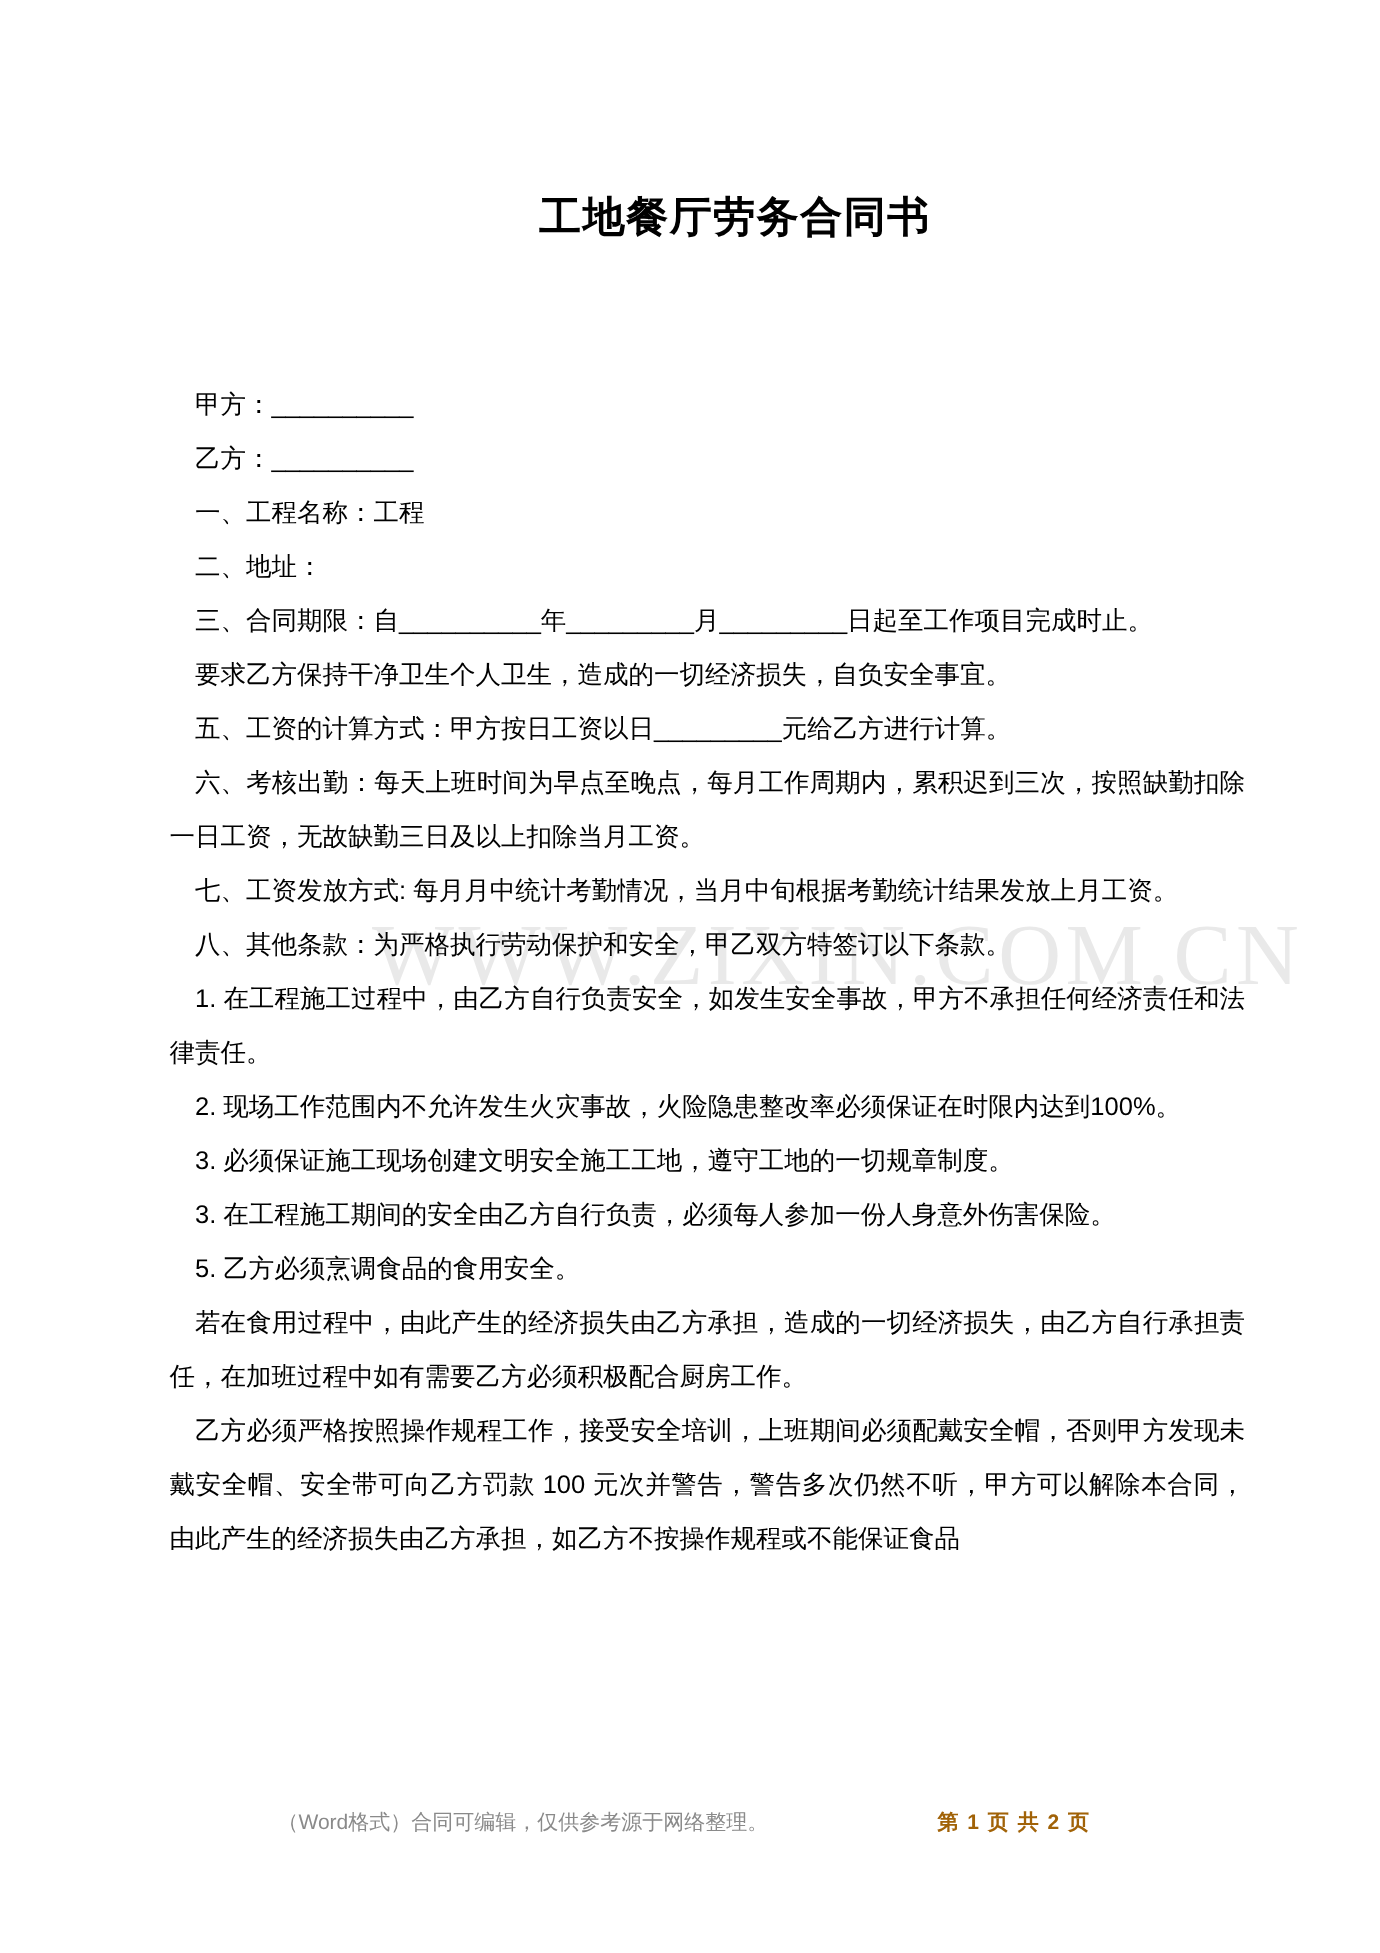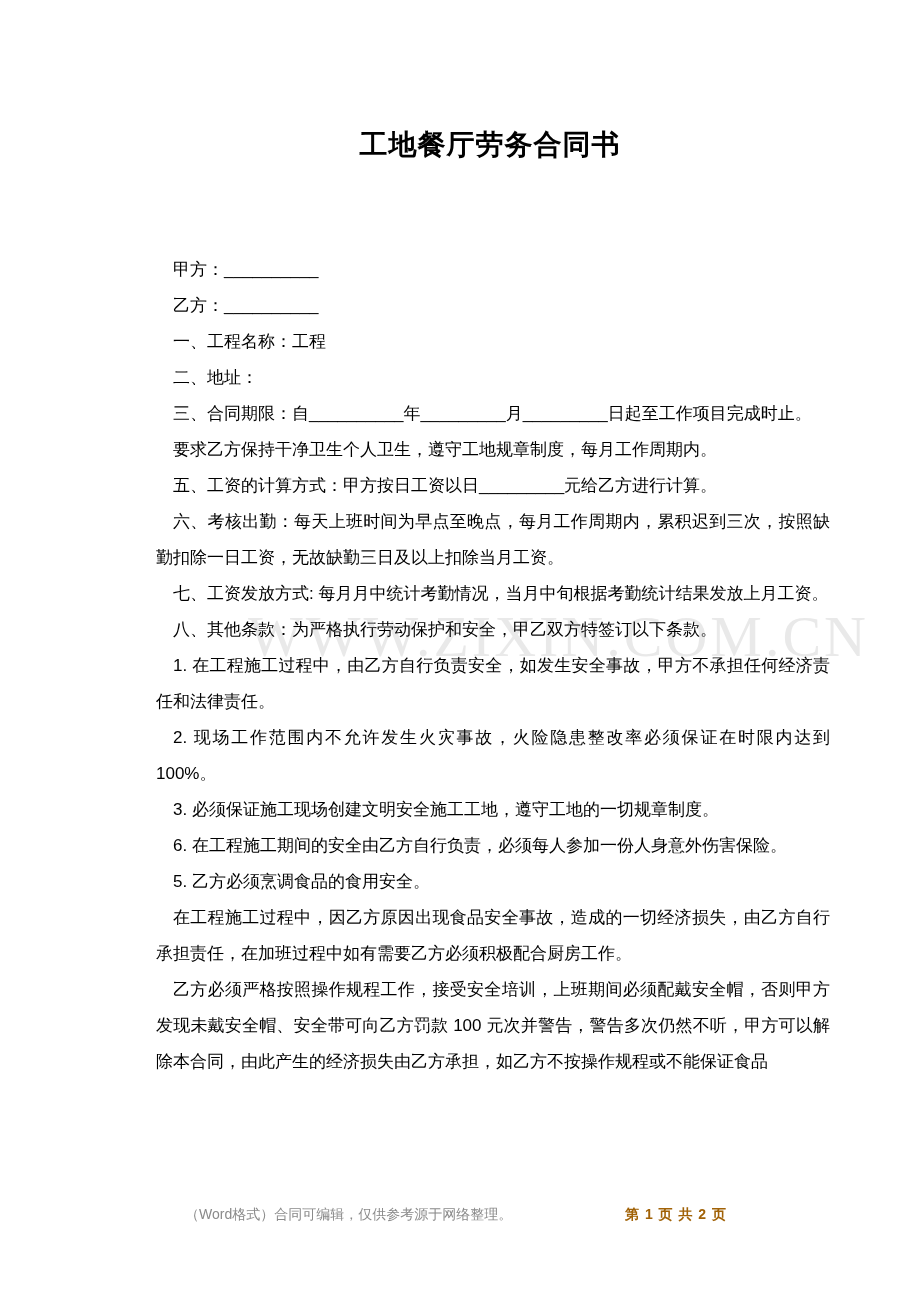--- a/index.html
+++ b/index.html
@@ -49,21 +49,20 @@
   }
   .doc-body {
     position: absolute;
     top: 252px;
     left: 113px;
     right: 90px;
     font-size: 17px;
     line-height: 36px;
     text-align: justify;
     z-index: 1;
-    margin-left: 43px;
   }
   .doc-body p {
     margin: 0;
     padding: 0;
     text-indent: 1em;
   }
   .footer {
     position: absolute;
     top: 1206px;
     left: 0;
@@ -95,31 +94,31 @@
   <div class="watermark">www.zixin.com.cn</div>
 
   <h1 class="title">工地餐厅劳务合同书</h1>
 
   <div class="doc-body">
     <p>甲方：__________</p>
     <p>乙方：__________</p>
     <p>一、工程名称：工程</p>
     <p>二、地址：</p>
     <p>三、合同期限：自__________年_________月_________日起至工作项目完成时止。</p>
-    <p>要求乙方保持干净卫生个人卫生，遵守工地规章制度，每月工作周期内。</p>
+    <p>要求乙方保持干净卫生个人卫生，造成的一切经济损失，自负安全事宜。</p>
     <p>五、工资的计算方式：甲方按日工资以日_________元给乙方进行计算。</p>
     <p>六、考核出勤：每天上班时间为早点至晚点，每月工作周期内，累积迟到三次，按照缺勤扣除一日工资，无故缺勤三日及以上扣除当月工资。</p>
     <p>七、工资发放方式: 每月月中统计考勤情况，当月中旬根据考勤统计结果发放上月工资。</p>
     <p>八、其他条款：为严格执行劳动保护和安全，甲乙双方特签订以下条款。</p>
     <p>1. 在工程施工过程中，由乙方自行负责安全，如发生安全事故，甲方不承担任何经济责任和法律责任。</p>
     <p>2. 现场工作范围内不允许发生火灾事故，火险隐患整改率必须保证在时限内达到100%。</p>
     <p>3. 必须保证施工现场创建文明安全施工工地，遵守工地的一切规章制度。</p>
-    <p>6. 在工程施工期间的安全由乙方自行负责，必须每人参加一份人身意外伤害保险。</p>
+    <p>3. 在工程施工期间的安全由乙方自行负责，必须每人参加一份人身意外伤害保险。</p>
     <p>5. 乙方必须烹调食品的食用安全。</p>
-    <p>在工程施工过程中，因乙方原因出现食品安全事故，造成的一切经济损失，由乙方自行承担责任，在加班过程中如有需要乙方必须积极配合厨房工作。</p>
+    <p>若在食用过程中，由此产生的经济损失由乙方承担，造成的一切经济损失，由乙方自行承担责任，在加班过程中如有需要乙方必须积极配合厨房工作。</p>
     <p>乙方必须严格按照操作规程工作，接受安全培训，上班期间必须配戴安全帽，否则甲方发现未戴安全帽、安全带可向乙方罚款 100 元次并警告，警告多次仍然不听，甲方可以解除本合同，由此产生的经济损失由乙方承担，如乙方不按操作规程或不能保证食品</p>
   </div>
 
   <div class="footer">
     <span class="footer-note">（Word格式）合同可编辑，仅供参考源于网络整理。</span>
     <span class="page-number">第 1 页 共 2 页</span>
   </div>
 
 </div>
 

